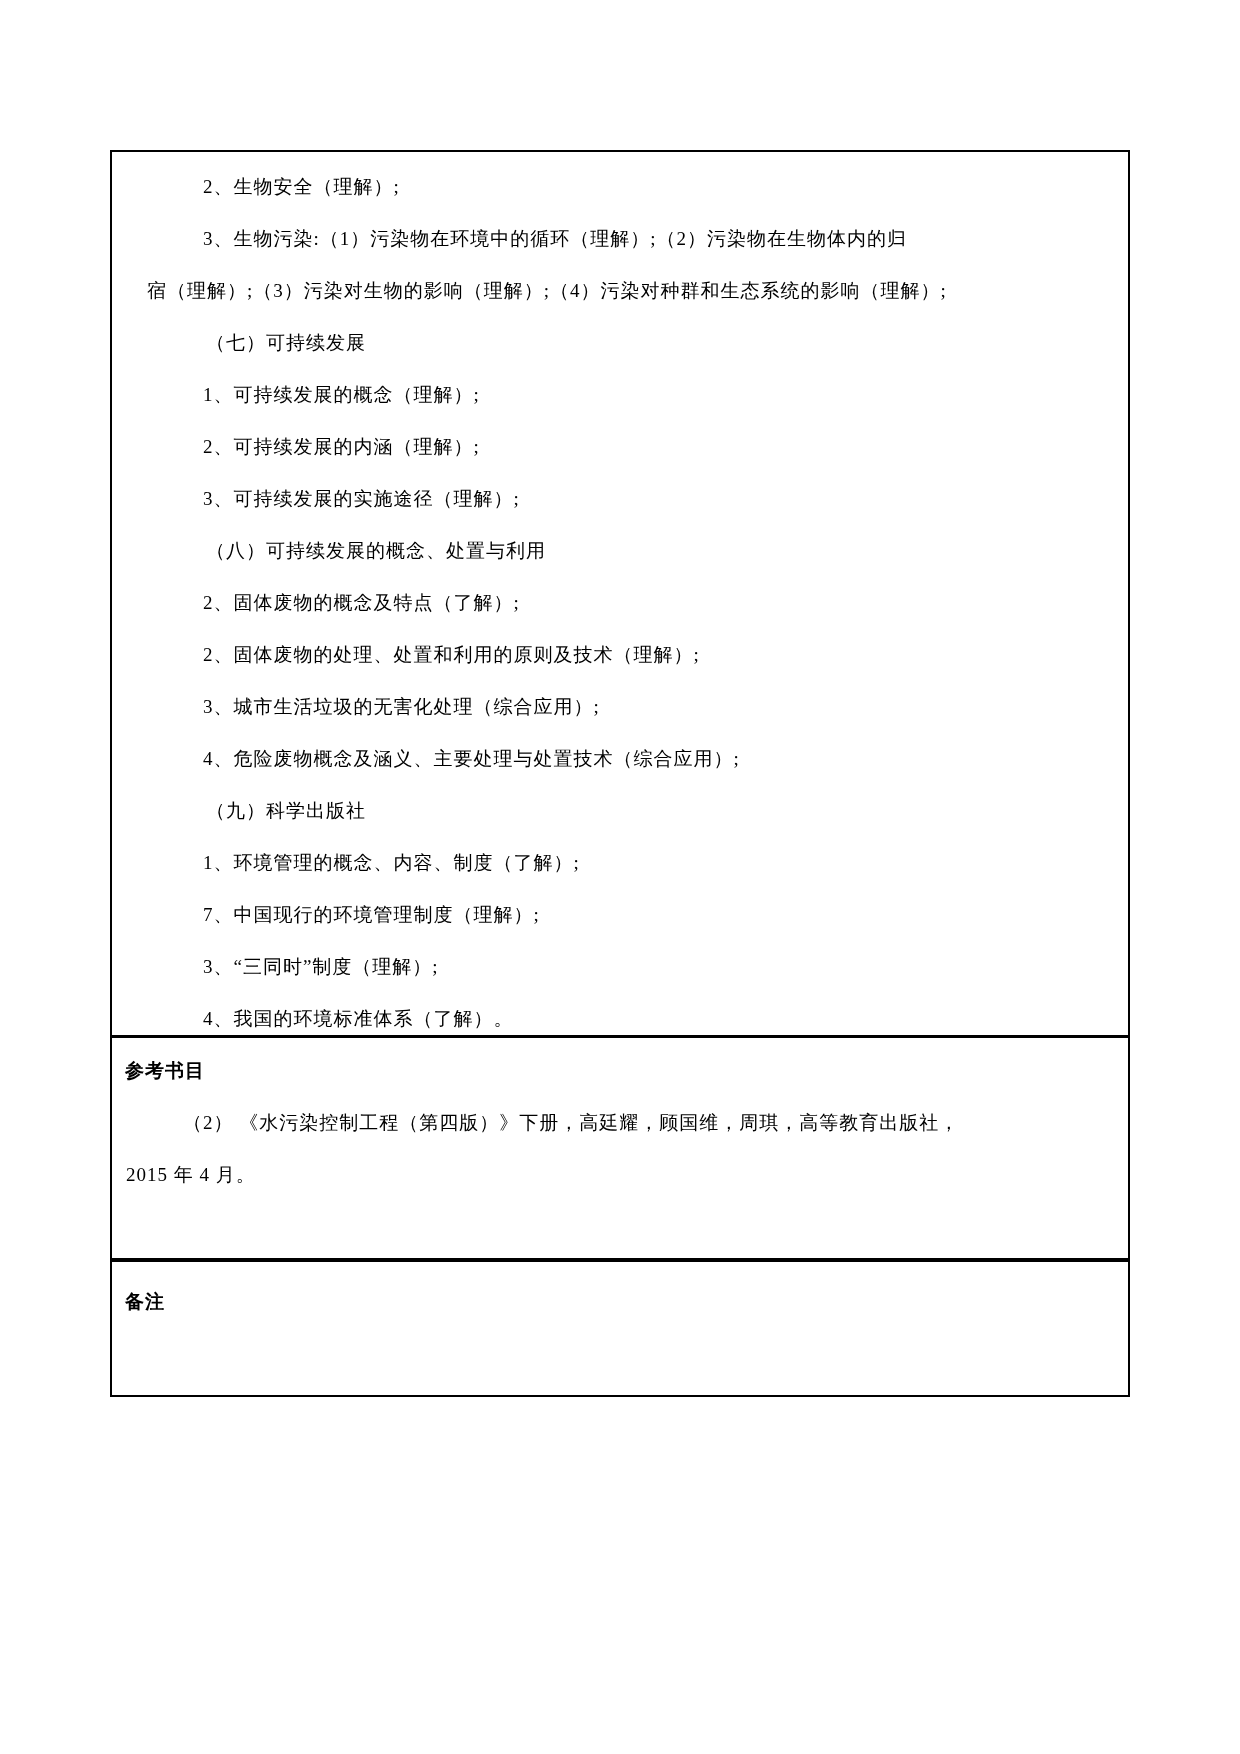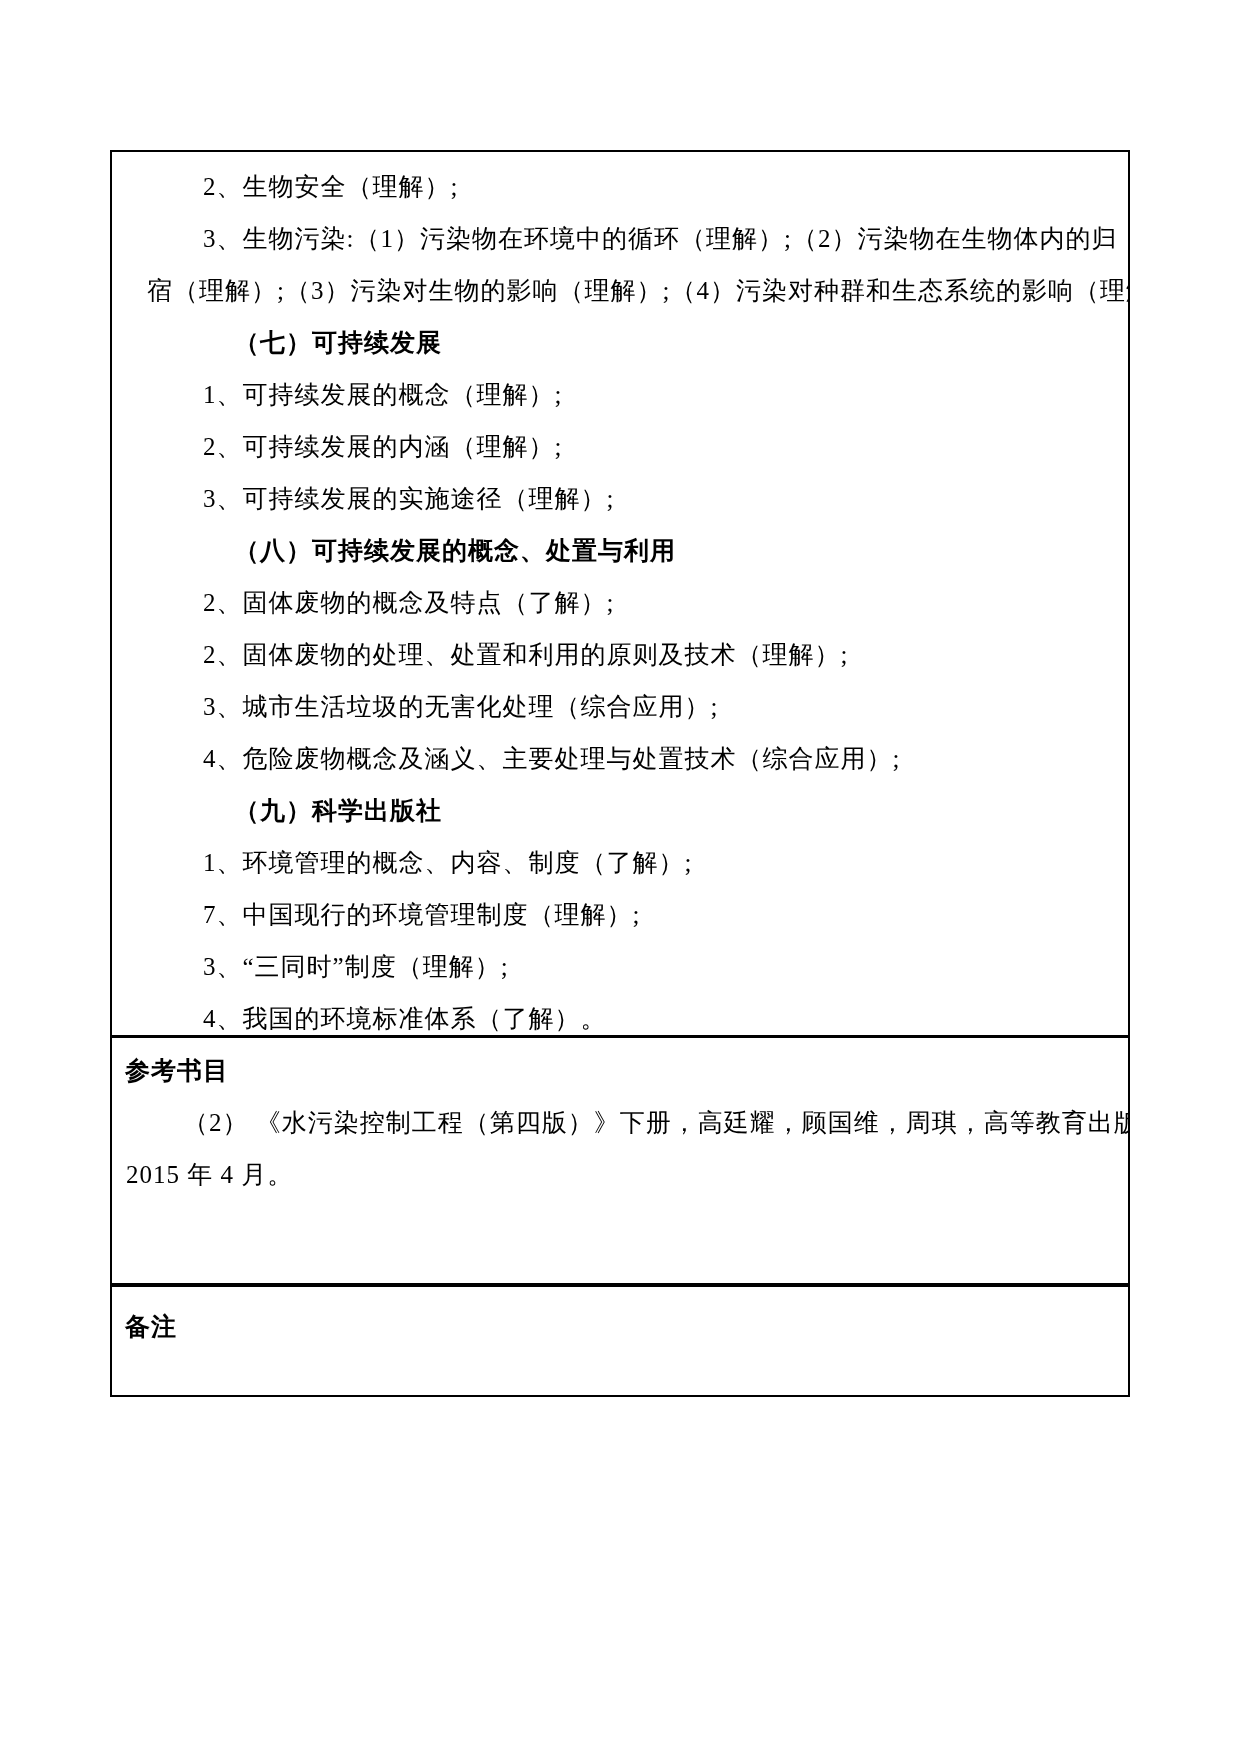--- a/index.html
+++ b/index.html
@@ -27,39 +27,39 @@
   }
   .cell {
     box-sizing: border-box;
     overflow: hidden;
   }
   .cell-content {
     height: 883px;
     padding-top: 9px;
   }
   .cell-refs {
-    height: 248px;
+    height: 223px;
     border-top: 3px solid #000000;
     padding-top: 7px;
   }
   .cell-notes {
     height: 136px;
     border-top: 4px solid #000000;
     padding-top: 14px;
   }
   .line {
     height: 52px;
     line-height: 52px;
-    font-size: 25px;
+    font-size: 19px;
     letter-spacing: 1px;
     white-space: nowrap;
     color: #000000;
   }
   .item   { padding-left: 91px; }
-  .header { padding-left: 94px; font-weight: bold; margin-left: 28px; }
+  .header { padding-left: 94px; font-weight: normal; }
   .wrap   { padding-left: 35px; }
   .label  { padding-left: 13px; font-weight: bold; }
   .cell-refs .ref  { padding-left: 71px; }
   .cell-refs .wrap { padding-left: 14px; }
 </style>
 </head>
 <body>
 
 <div class="page">
   <div class="doc-table">

